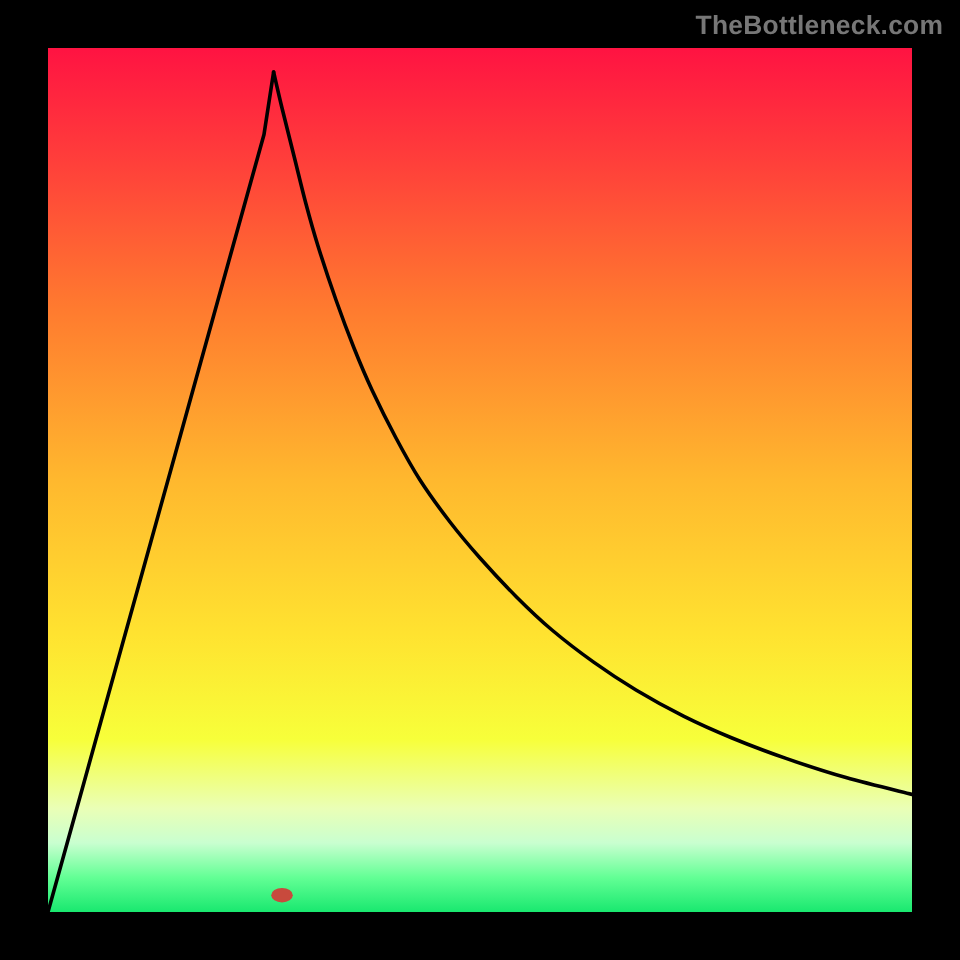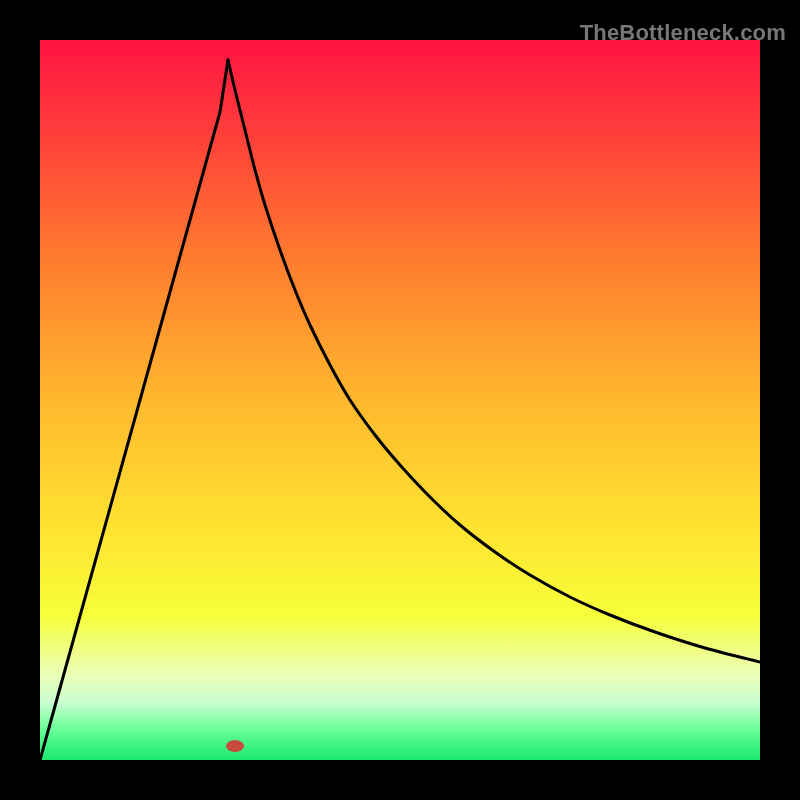--- a/index.html
+++ b/index.html
@@ -19,21 +19,21 @@
   }
   .plot {
     position: absolute;
     left: 40px;
     top: 40px;
     width: 720px;
     height: 720px;
   }
   .watermark {
     position: absolute;
-    top: 20px;
+    top: 8px;
     right: 14px;
     color: #777;
     font-size: 22px;
     font-weight: 600;
     letter-spacing: 0.2px;
     user-select: none;
   }
 </style>
 </head>
 <body>

